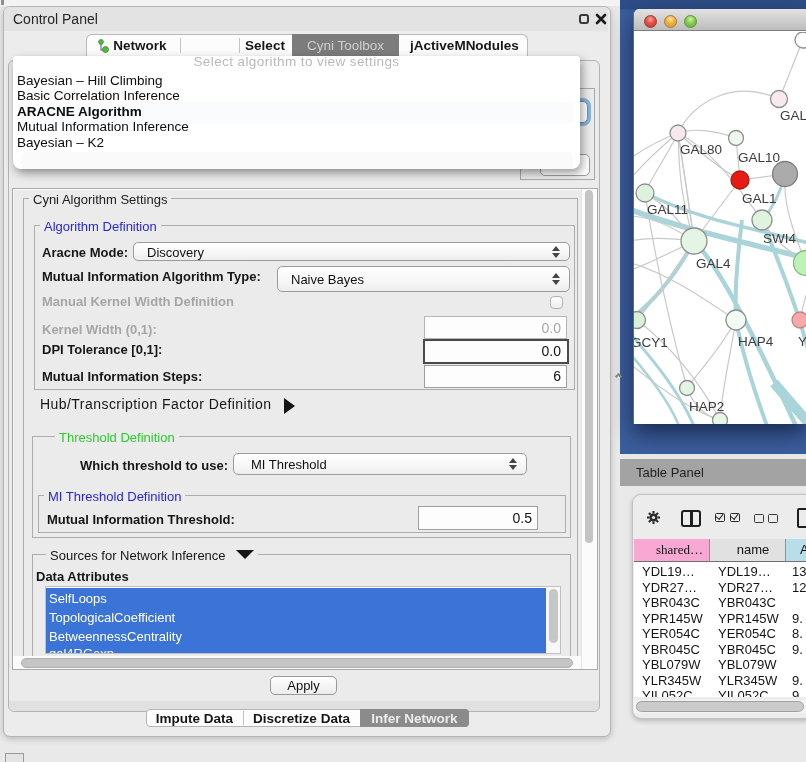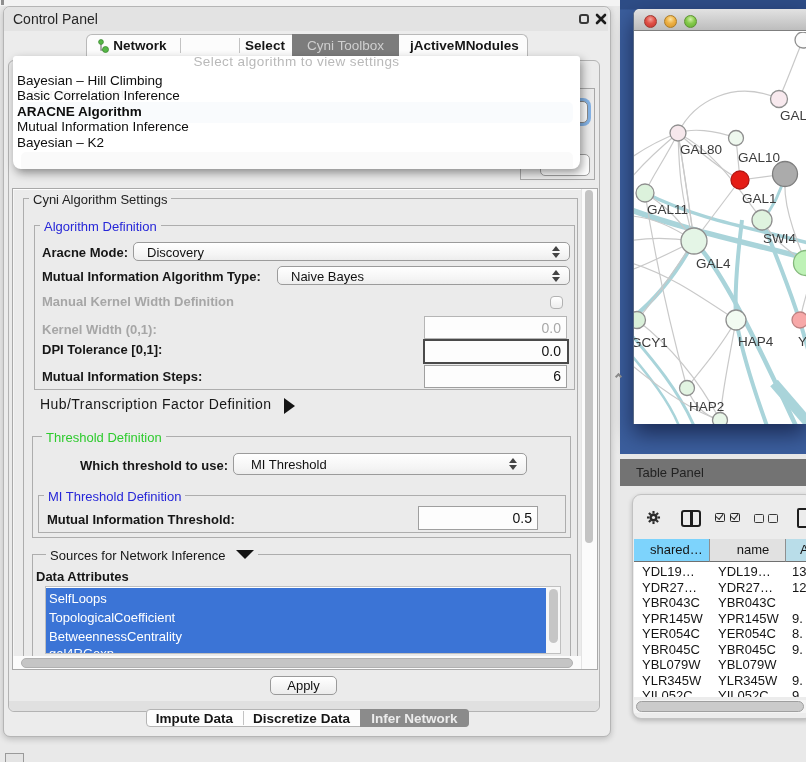--- a/index.html
+++ b/index.html
@@ -102,21 +102,21 @@
       <text x="104" y="314">HAP4</text>
       <text x="164" y="314">Y</text>
       <text x="55" y="379">HAP2</text>
     </g>
   </svg>
   </div>
 </div>
 
 <div class="abs" style="left:616px;top:374px;width:5px;height:5px;border-left:2px solid #8a8a8a;border-top:2px solid #8a8a8a;transform:rotate(45deg);"></div>
 
-<div class="abs" style="left:620px;top:459px;width:186px;height:27px;background:#737373;">
+<div class="abs" style="left:620px;top:459px;width:186px;height:27px;background:#a3a3a3;">
   <div style="position:absolute;left:16px;top:0;line-height:27px;font-size:13px;color:#222;">Table Panel</div>
 </div>
 
 <div class="abs" id="tpanel" style="left:632px;top:494px;width:182px;height:225px;background:#ececec;border:1px solid #c2c2c2;border-radius:9px;box-shadow:0 2px 5px rgba(0,0,0,.22);"></div>
 
 <svg class="abs" style="left:646px;top:510px;" width="15" height="15" viewBox="0 0 23 23">
   <g fill="#2b2b2b">
     <circle cx="11.5" cy="11.5" r="6"></circle>
     <g>
       <rect x="9.9" y="1.5" width="3.2" height="4"></rect>
@@ -140,21 +140,21 @@
 <div class="abs cbe" style="left:754px;top:514px;"></div>
 <div class="abs cbe" style="left:768px;top:514px;"></div>
 <div class="abs" style="left:797px;top:508px;width:14px;height:20px;border:2px solid #1e1e1e;border-radius:2px;background:#ececec;"></div>
 <style>
  .cbk { width:10px;height:9px;border:1.8px solid #2a2a2a;border-radius:1.5px; }
  .cbk:after { content:""; position:absolute; left:1px; top:-2px; width:3.5px; height:6px; border-right:1.8px solid #2a2a2a; border-bottom:1.8px solid #2a2a2a; transform:rotate(38deg); }
  .cbe { width:10px;height:9px;border:1.6px solid #3a3a3a;border-radius:1.5px; }
 </style>
 
 <div class="abs" id="ttable" style="left:634px;top:539px;width:172px;height:158px;background:#fff;overflow:hidden;font-size:13px;color:#151515;">
-  <div style="position:absolute;left:0;top:0;width:76px;height:23px;background:#7dd3fc;border-right:1px solid #8f8f8f;border-bottom:1px solid #707070;line-height:22px;padding-left:16px;box-sizing:border-box;">shared…</div>
+  <div style="position:absolute;left:0;top:0;width:76px;height:23px;background:#f9a8d4;border-right:1px solid #8f8f8f;border-bottom:1px solid #707070;text-align:center;line-height:22px;padding-left:16px;box-sizing:border-box;font-family:Liberation Serif, serif;">shared…</div>
   <div style="position:absolute;left:76px;top:0;width:76px;height:23px;background:#e1e1e1;border-right:1px solid #8f8f8f;border-bottom:1px solid #707070;text-align:center;line-height:22px;padding-left:11px;box-sizing:border-box;">name</div>
   <div style="position:absolute;left:152px;top:0;width:60px;height:23px;background:#b9dde9;border-bottom:1px solid #707070;line-height:22px;padding-left:14px;">Av</div>
   <div class="trow" style="top:25px;">
       <span class="c1">YDL19…</span>
       <span class="c2">YDL19…</span>
       <span class="c3">13</span>
     </div>
   <div class="trow" style="top:40.5px;">
       <span class="c1">YDR27…</span>
       <span class="c2">YDR27…</span>
@@ -246,38 +246,38 @@
 </div>
 <div class="grp" style="left:34px;top:225px;width:541px;height:165px;">
   <div class="glab" style="color:#2626d8;">Algorithm Definition</div>
 </div>
 <div class="lbl b" style="left:42px;top:245px;">Aracne Mode:</div>
 <div class="combo" style="left:133px;top:242px;width:437px;height:19px;">
     <span class="ct">Discovery</span>
     <span class="step"></span>
   </div>
 <div class="lbl b" style="left:42px;top:269px;">Mutual Information Algorithm Type:</div>
-<div class="combo" style="left:277px;top:266px;width:293px;height:19px;">
+<div class="combo" style="left:277px;top:266px;width:293px;height:26px;">
     <span class="ct">Naive Bayes</span>
     <span class="step"></span>
   </div>
 <div class="lbl b dis" style="left:42px;top:294px;">Manual Kernel Width Definition</div>
 <div class="abs" style="left:550px;top:296px;width:13px;height:13px;border:1px solid #b2b2b2;border-radius:4px;background:linear-gradient(#fff,#ededed);"></div>
 <div class="lbl b dis" style="left:42px;top:322px;">Kernel Width (0,1):</div>
 <div class="fld" style="left:424px;top:316px;width:143px;height:23px;line-height:22px;color:#a8a8a8;padding-right:5px;">0.0</div>
 <div class="lbl b" style="left:42px;top:342px;">DPI Tolerance [0,1]:</div>
 <div class="fld" style="left:423px;top:339px;width:146px;height:25px;line-height:21px;border:2px solid #4a4a4a;padding-right:6px;">0.0</div>
 <div class="lbl b" style="left:42px;top:369px;">Mutual Information Steps:</div>
 <div class="fld" style="left:424px;top:365px;width:143px;height:23px;line-height:21px;border:1px solid #9f9f9f;padding-right:5px;">6</div>
 
 <div class="lbl" style="left:40px;top:397px;font-size:14px;letter-spacing:0.45px;">Hub/Transcription Factor Definition</div>
 <div class="abs" style="left:284px;top:398px;width:0;height:0;border-left:11px solid #141414;border-top:8px solid transparent;border-bottom:8px solid transparent;"></div>
 
 <div class="grp" style="left:32px;top:436px;width:539px;height:102px;">
-  <div class="glab" style="color:#2ecb2e;left:9px;">Threshold Definition</div>
+  <div class="glab" style="color:#2ecb2e;left:22px;">Threshold Definition</div>
 </div>
 <div class="lbl b" style="left:80px;top:458px;">Which threshold to use:</div>
 <div class="combo" style="left:233px;top:453px;width:294px;height:22px;">
     <span class="ct" style="left:17px;">MI Threshold</span>
     <span class="step"></span>
   </div>
 <div class="grp" style="left:38px;top:495px;width:528px;height:38px;">
   <div class="glab" style="color:#2626d8;">MI Threshold Definition</div>
 </div>
 <div class="lbl b" style="left:47px;top:512px;">Mutual Information Threshold:</div>

